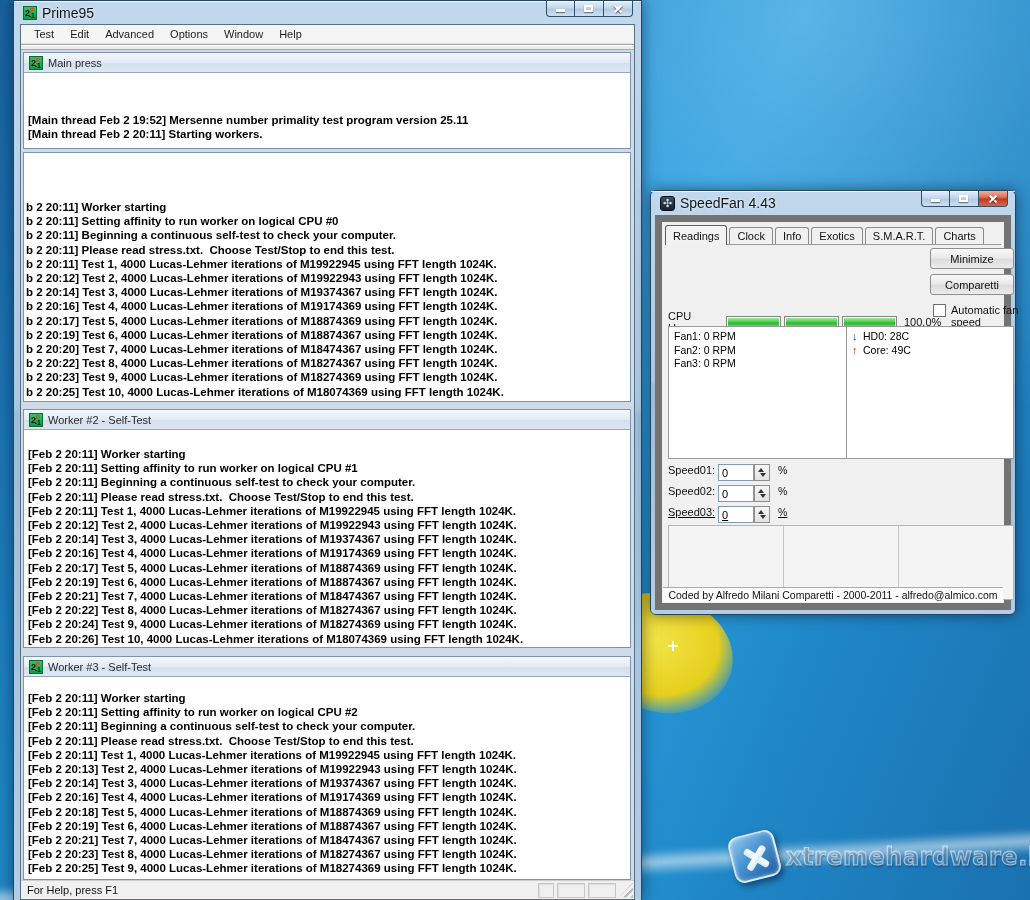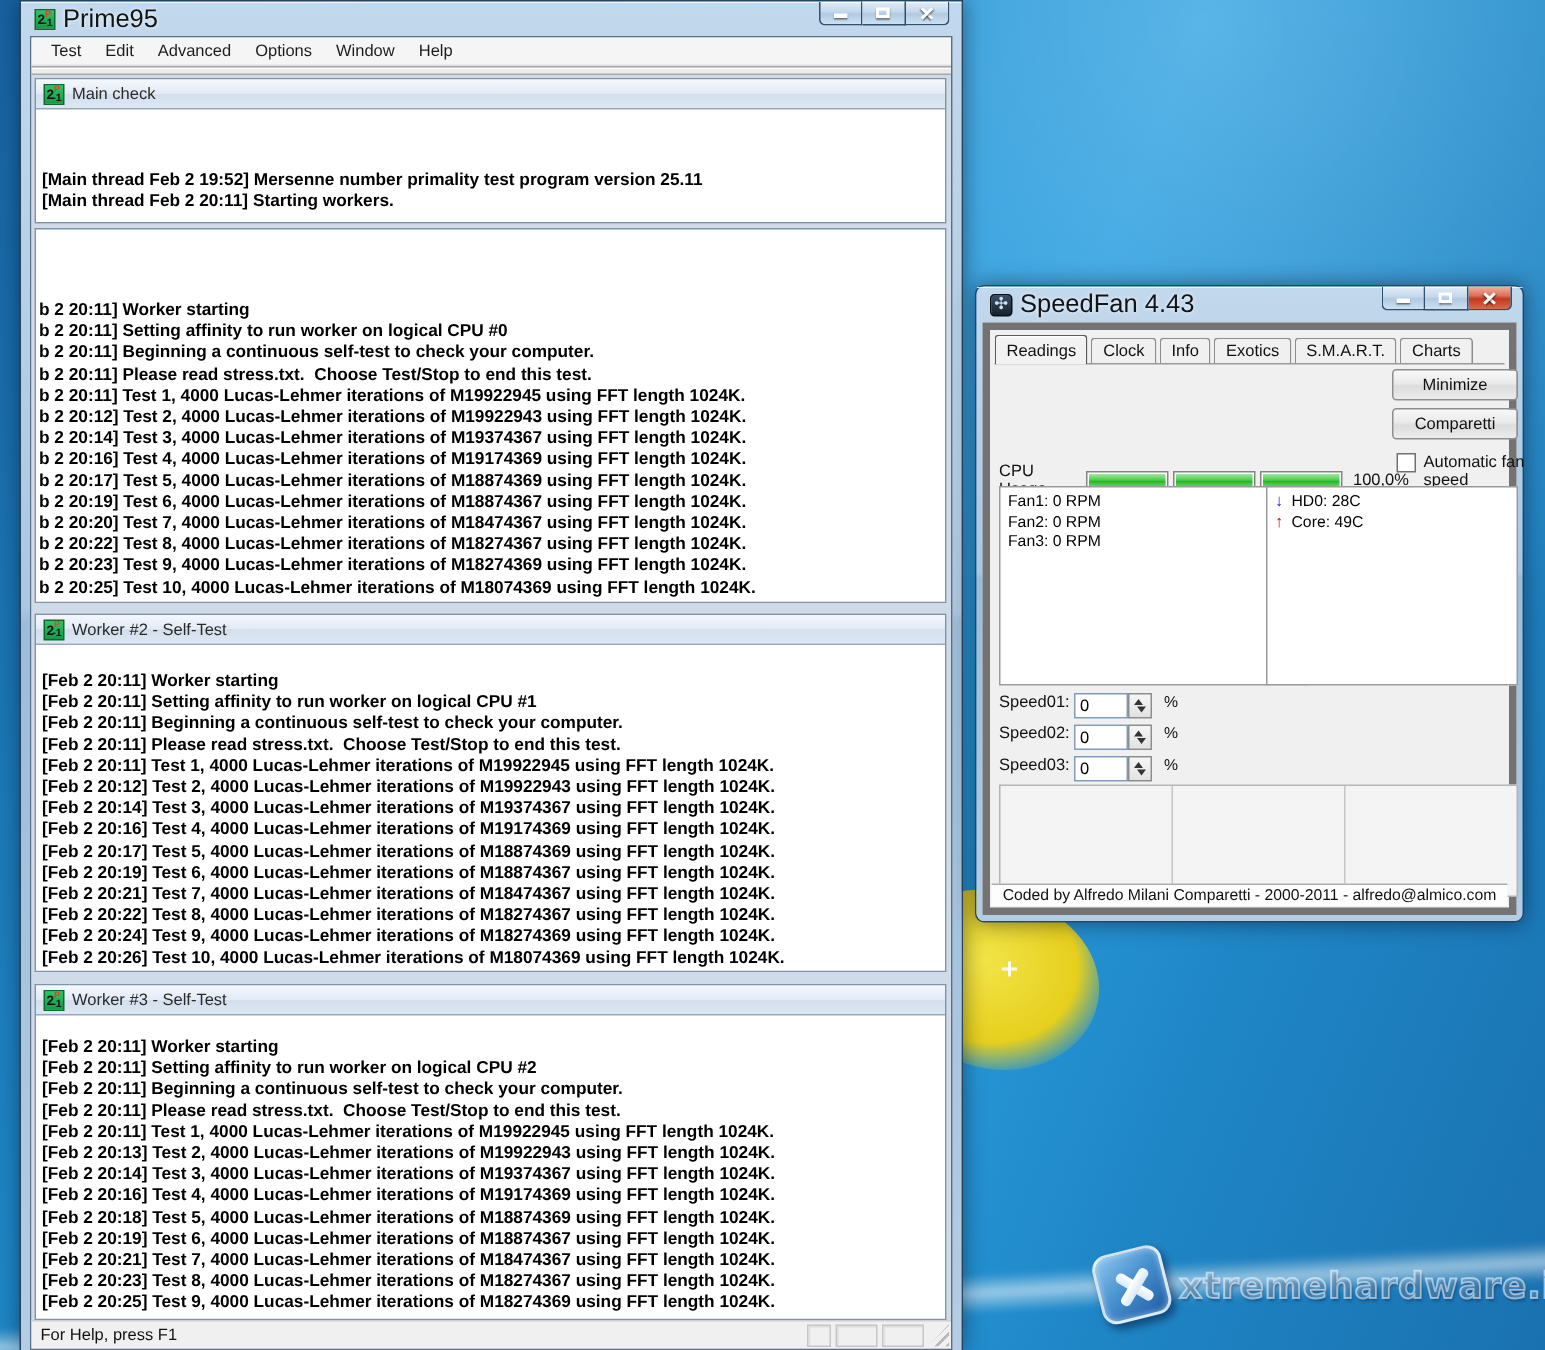--- a/index.html
+++ b/index.html
@@ -32,21 +32,21 @@
   .wm-logo .xbar.b { transform:rotate(-45deg); }
   .wm-text { margin-left:8px; font-size:24px; font-weight:bold; letter-spacing:.5px;
     color:rgba(220,236,250,.22); -webkit-text-stroke:1.2px rgba(245,250,255,.55);
     text-shadow:1px 2px 2px rgba(0,20,60,.35); font-family:"DejaVu Sans",sans-serif; }
 
   
   .aero { position:absolute; border:1px solid #27435e; box-shadow:0 0 14px rgba(0,10,30,.5); }
   .aero .glass { position:absolute; inset:0; background:linear-gradient(#c2d8ec 0%, #abc7e0 45%, #9dbcd8 46%, #b3cde4 100%); }
   .titlebar { position:absolute; left:0; right:0; top:0; height:23px; display:flex; align-items:center; padding-left:9px;
     box-shadow:inset 0 1px 0 rgba(255,255,255,.75); }
-  .title-text { font-size:17px; color:#101418; margin-left:5px; text-shadow:0 0 3px rgba(255,255,255,.9); }
+  .title-text { font-size:14px; color:#101418; margin-left:5px; text-shadow:0 0 3px rgba(255,255,255,.9); }
   .winbtns { position:absolute; top:0px; display:flex; }
   .wbtn { width:29px; height:16px; border:1px solid #31506e; border-top:none; position:relative;
     background:linear-gradient(rgba(255,255,255,.55), rgba(200,218,235,.25) 45%, rgba(140,170,200,.3) 55%, rgba(220,235,248,.45)); }
   .wbtn + .wbtn { border-left:none; }
   .wbtn.first { border-radius:0 0 0 4px; }
   .wbtn.last  { border-radius:0 0 4px 0; }
   .wbtn.close-red { background:linear-gradient(#f2b09e 0%, #dd7258 40%, #c03a22 55%, #d96a4a 100%); }
   .g-min { position:absolute; left:9px; top:8px; width:9px; height:3px; background:#fff; box-shadow:0 1px 1px rgba(0,0,0,.5); }
   .g-max { position:absolute; left:9px; top:4px; width:9px; height:7px; border:2px solid #fff; box-shadow:0 1px 1px rgba(0,0,0,.4); }
   .g-x1,.g-x2 { position:absolute; left:9px; top:7px; width:10px; height:2px; background:#fff; box-shadow:0 1px 1px rgba(0,0,0,.45); }
@@ -75,21 +75,21 @@
   .statusbar { height:19px; background:#f0f0f0; border-top:1px solid #cdcdcd; display:flex; align-items:center; font-size:11px; color:#111; }
   .statusbar .msg { flex:1; padding-left:6px; }
   .spane { height:15px; border:1px solid #c6c6c6; box-shadow:inset 1px 1px 1px rgba(0,0,0,.08); margin-right:3px; background:#f0f0f0; }
   .sgrip { width:14px; height:15px; margin-right:1px;
     background:repeating-linear-gradient(135deg, transparent 0 3px, #b9b9b9 3px 5px); clip-path:polygon(100% 0, 100% 100%, 0 100%); }
 
   
   #speedfan { left:650px; top:190px; width:366px; height:425px; z-index:3; border-radius:6px; }
   #speedfan .glass { border-radius:5px; }
   #speedfan .client { position:absolute; left:4px; right:4px; top:24px; bottom:4px;
-    background:#f0f0f0; border:5px solid #737373; }
+    background:#f0f0f0; border:7px solid #737373; }
   #speedfan .titlebar { height:24px; }
   .sficon { width:15px; height:15px; flex:0 0 15px; border-radius:3px; background:linear-gradient(#3b4f66,#16222e);
     border:1px solid #0a1016; color:#cfe2f2; font-size:11px; line-height:13px; text-align:center; }
   .tabstrip { position:absolute; left:3px; top:3px; right:3px; height:20px; border-bottom:1px solid #9a9a9a; display:flex; align-items:flex-end; }
   .tab { font-size:11px; color:#111; border:1px solid #8c8c8c; border-bottom:none; background:#f0f0f0;
     padding:2px 7px 3px 7px; margin-right:2px; border-radius:3px 3px 0 0; height:17px; }
   .tab.sel { height:20px; padding-top:4px; box-shadow:inset 0 1px 0 #fff; border-color:#5a5a5a; position:relative; top:1px; background:#f2f2f2; }
   .sf-log { position:absolute; left:6px; top:30px; width:250px; height:50px; background:#fff; border:1px solid #828790; }
   .sf-log .logtext { font-size:10.5px; line-height:12.5px; white-space:pre; padding:2px 3px; color:#000; }
   .sf-scroll { position:absolute; right:0; top:0; bottom:0; width:14px; background:#f0f0f0; border-left:1px solid #b8b8b8; }
@@ -177,21 +177,21 @@
 
     <div class="mdi">
 
       <div class="child" style="top:2px; height:97px;">
         <div class="child-title">
           <div class="p95icon">
             <span class="b">2</span>
               <span class="s">P</span>
               <span class="r">-1</span>
           </div>
-          <span class="t">Main check</span>
+          <span class="t">Main press</span>
         </div>
         <div class="child-body">
           <div class="p95text" style="padding-top:39px;">[Main thread Feb 2 19:52] Mersenne number primality test program version 25.11
 [Main thread Feb 2 20:11] Starting workers.</div>
         </div>
       </div>
 
       <div class="child" style="top:102px; height:250px;">
         <div class="child-body">
           <div class="p95text" style="padding-top:26px; padding-left:2px;">b 2 20:11] Worker starting
@@ -349,21 +349,21 @@
       <input value="0" style="">
       <span class="spinner"></span>
       <span class="unit">%</span>
     </div>
     <div class="speed-row" style="top:263px;">
       <span class="lbl">Speed02:</span>
       <input value="0" style="">
       <span class="spinner"></span>
       <span class="unit">%</span>
     </div>
-    <div class="speed-row" style="top:284px;">
+    <div class="speed-row" style="top:284px;text-decoration:underline;">
       <span class="lbl">Speed03:</span>
       <input value="0" style="">
       <span class="spinner"></span>
       <span class="unit">%</span>
     </div>
 
     <div class="sf-bottom">
       <div class="cell"></div>
       <div class="cell"></div>
       <div class="cell"></div>

